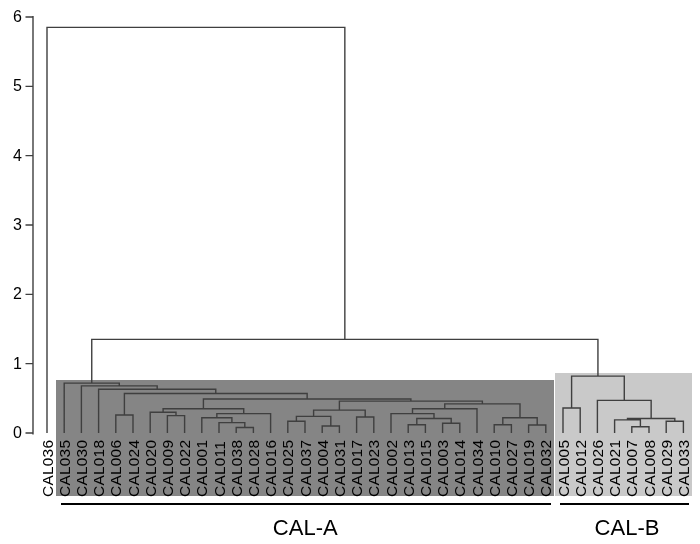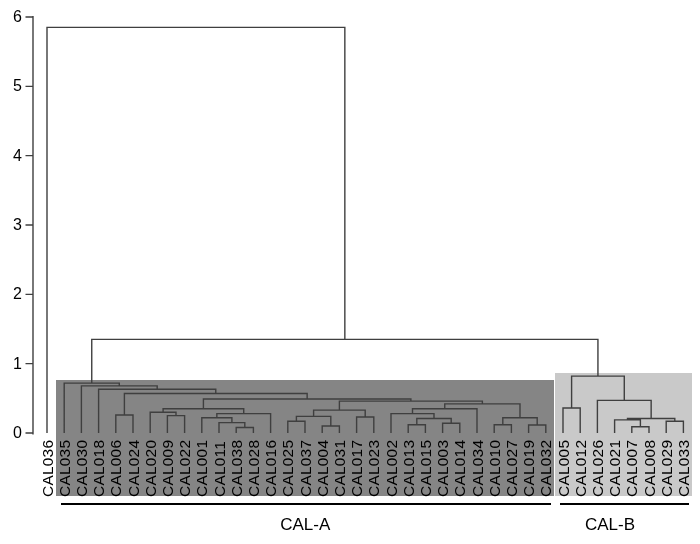--- a/index.html
+++ b/index.html
@@ -34,21 +34,21 @@
     height:18px;line-height:18px;
     z-index:3;
   }
   .group-rule{
     position:absolute;
     height:2px;background:#000;
     z-index:3;
   }
   .group-label{
     position:absolute;
-    font-size:17px;
+    font-size:22px;
     color:#000;
     text-align:center;
     width:120px;
     z-index:3;
   }
 </style>
 </head>
 <body>
 
 <div id="figure">
@@ -107,14 +107,14 @@
       <div class="leaf" style="left: 590.9px; top: 497px;">CAL026</div>
       <div class="leaf" style="left: 608.1px; top: 497px;">CAL021</div>
       <div class="leaf" style="left: 625.3px; top: 497px;">CAL007</div>
       <div class="leaf" style="left: 642.5px; top: 497px;">CAL008</div>
       <div class="leaf" style="left: 659.7px; top: 497px;">CAL029</div>
       <div class="leaf" style="left: 676.9px; top: 497px;">CAL033</div>
     </div>
   <div id="ruleA" class="group-rule" style="left: 61.2px; width: 490.1px; top: 503px;"></div>
   <div id="ruleB" class="group-rule" style="left: 560px; width: 128.9px; top: 503px;"></div>
   <div id="glabelA" class="group-label" style="left: 245.25px; top: 515px;">CAL-A</div>
-  <div id="glabelB" class="group-label" style="left: 550px; top: 515px;">CAL-B</div>
+  <div id="glabelB" class="group-label" style="left: 567px; top: 515px;">CAL-B</div>
 </div>
 
 </body></html>

